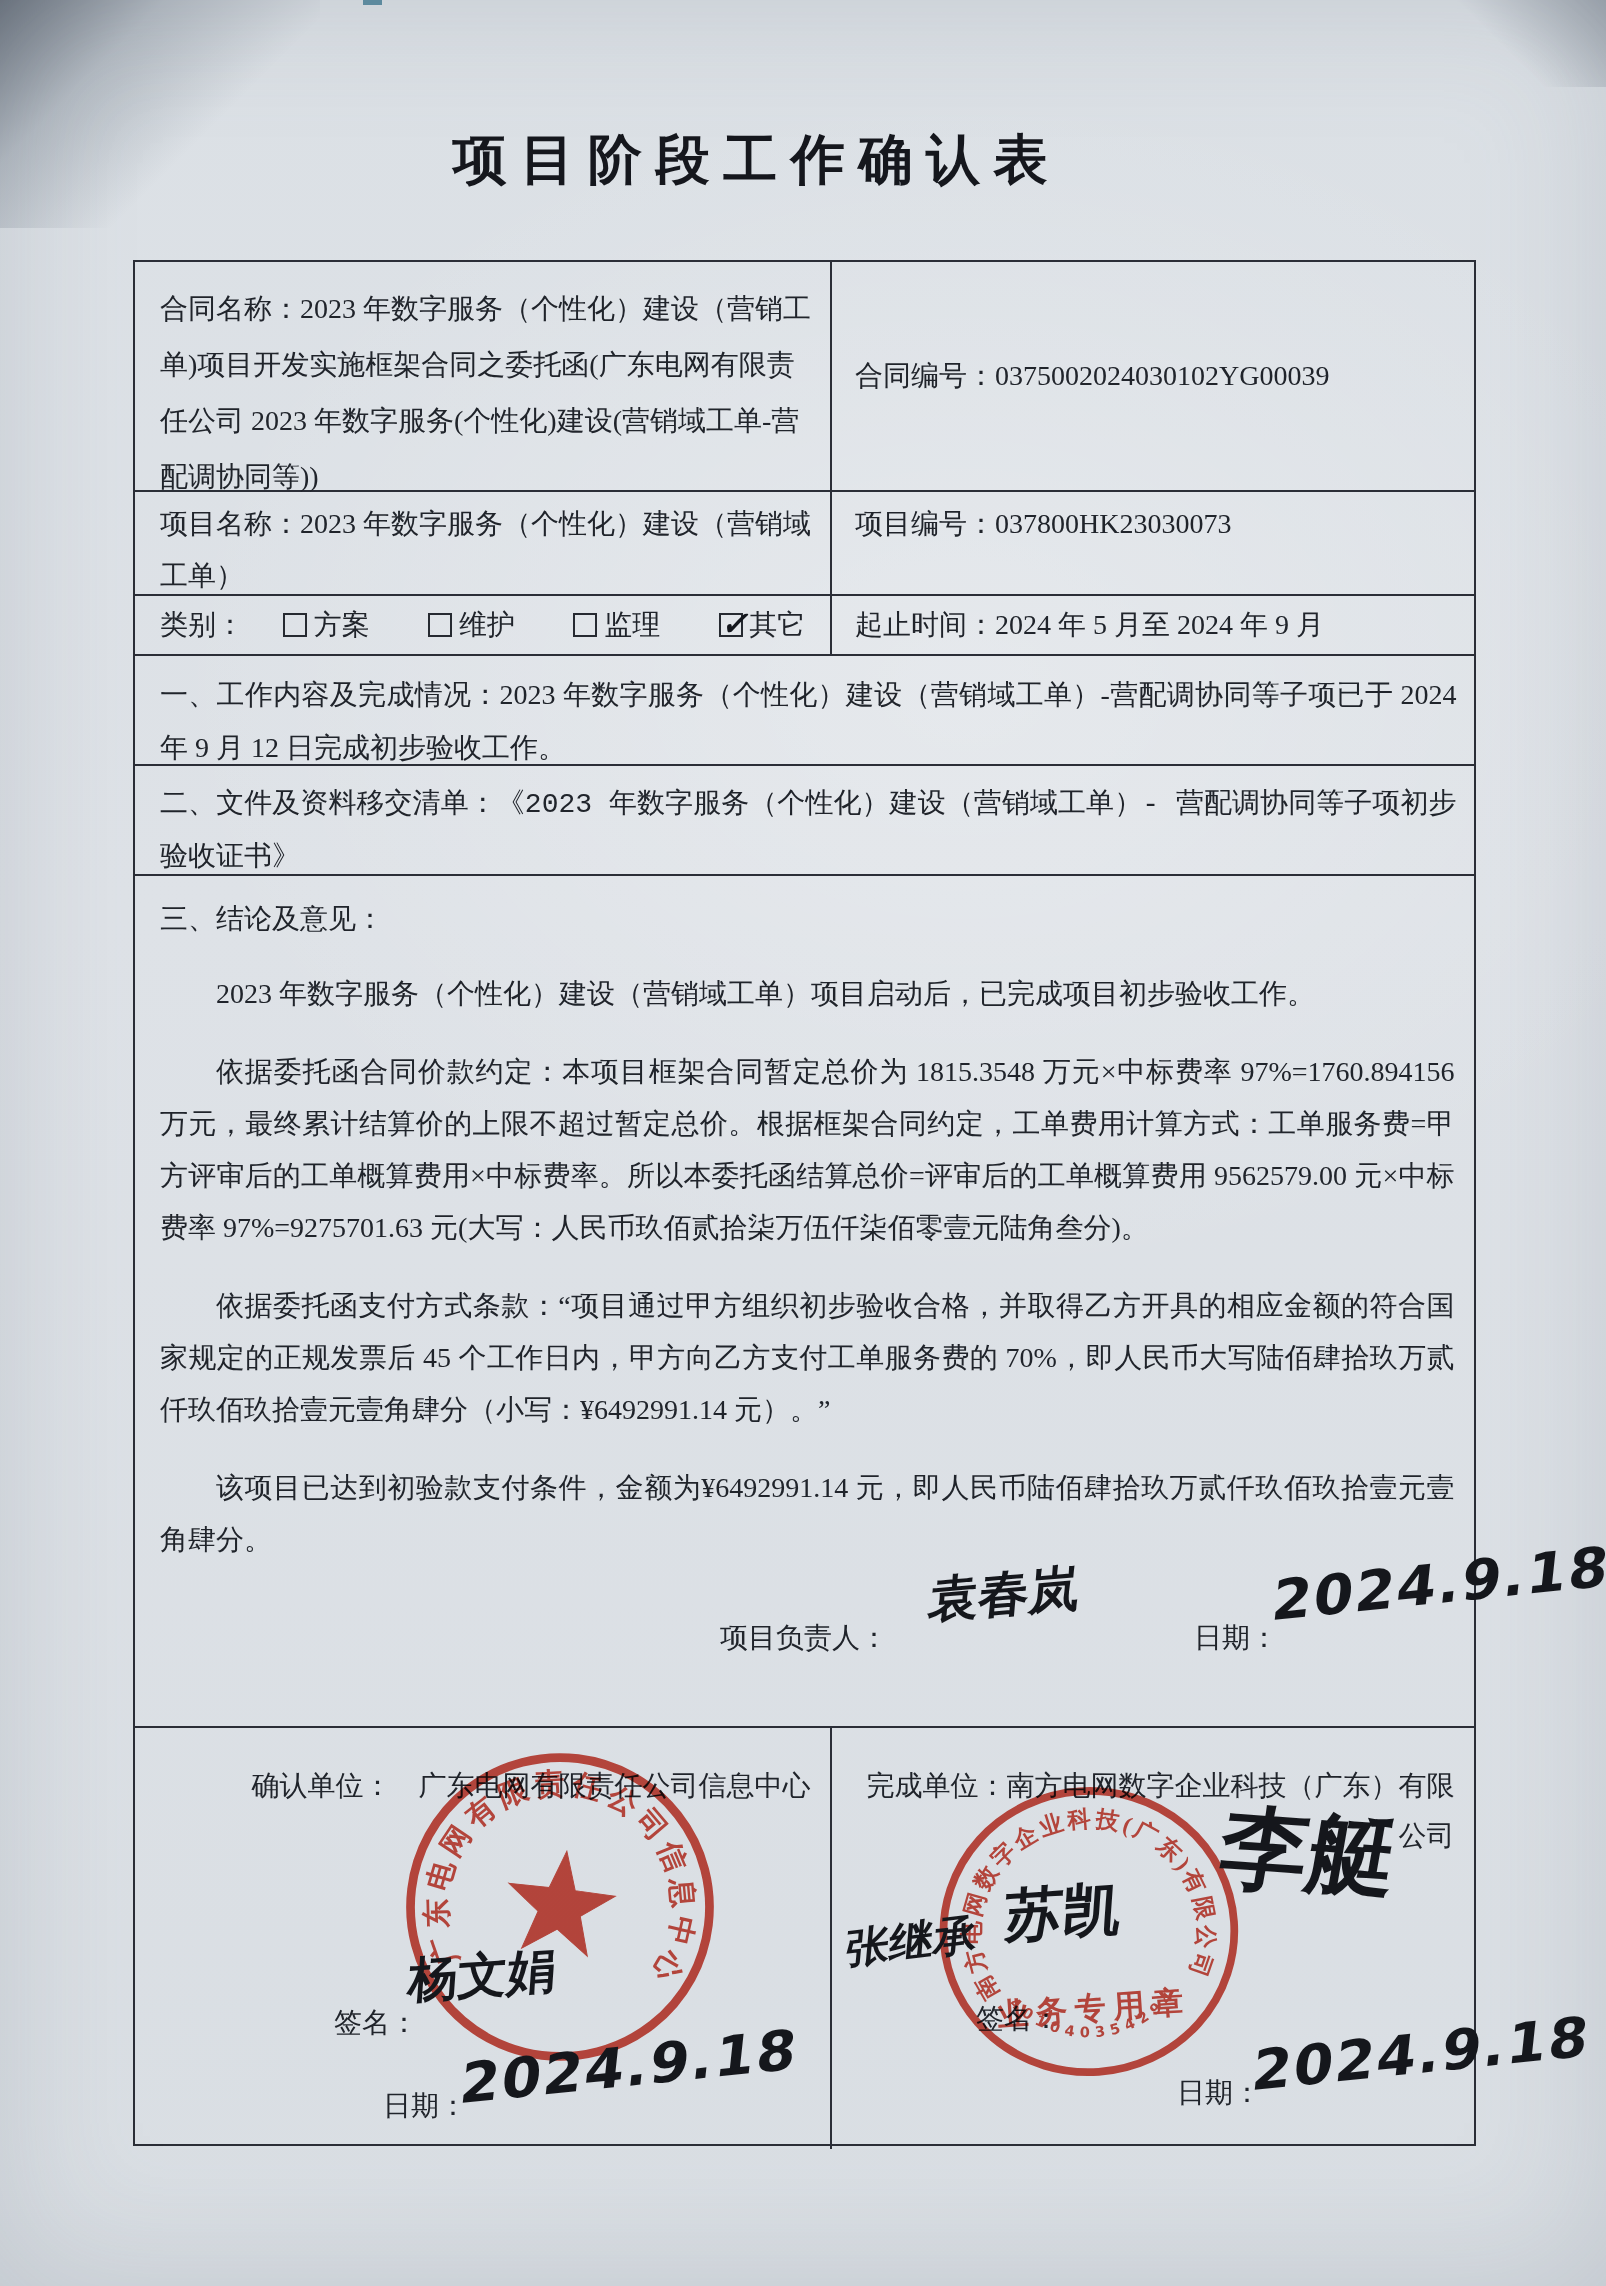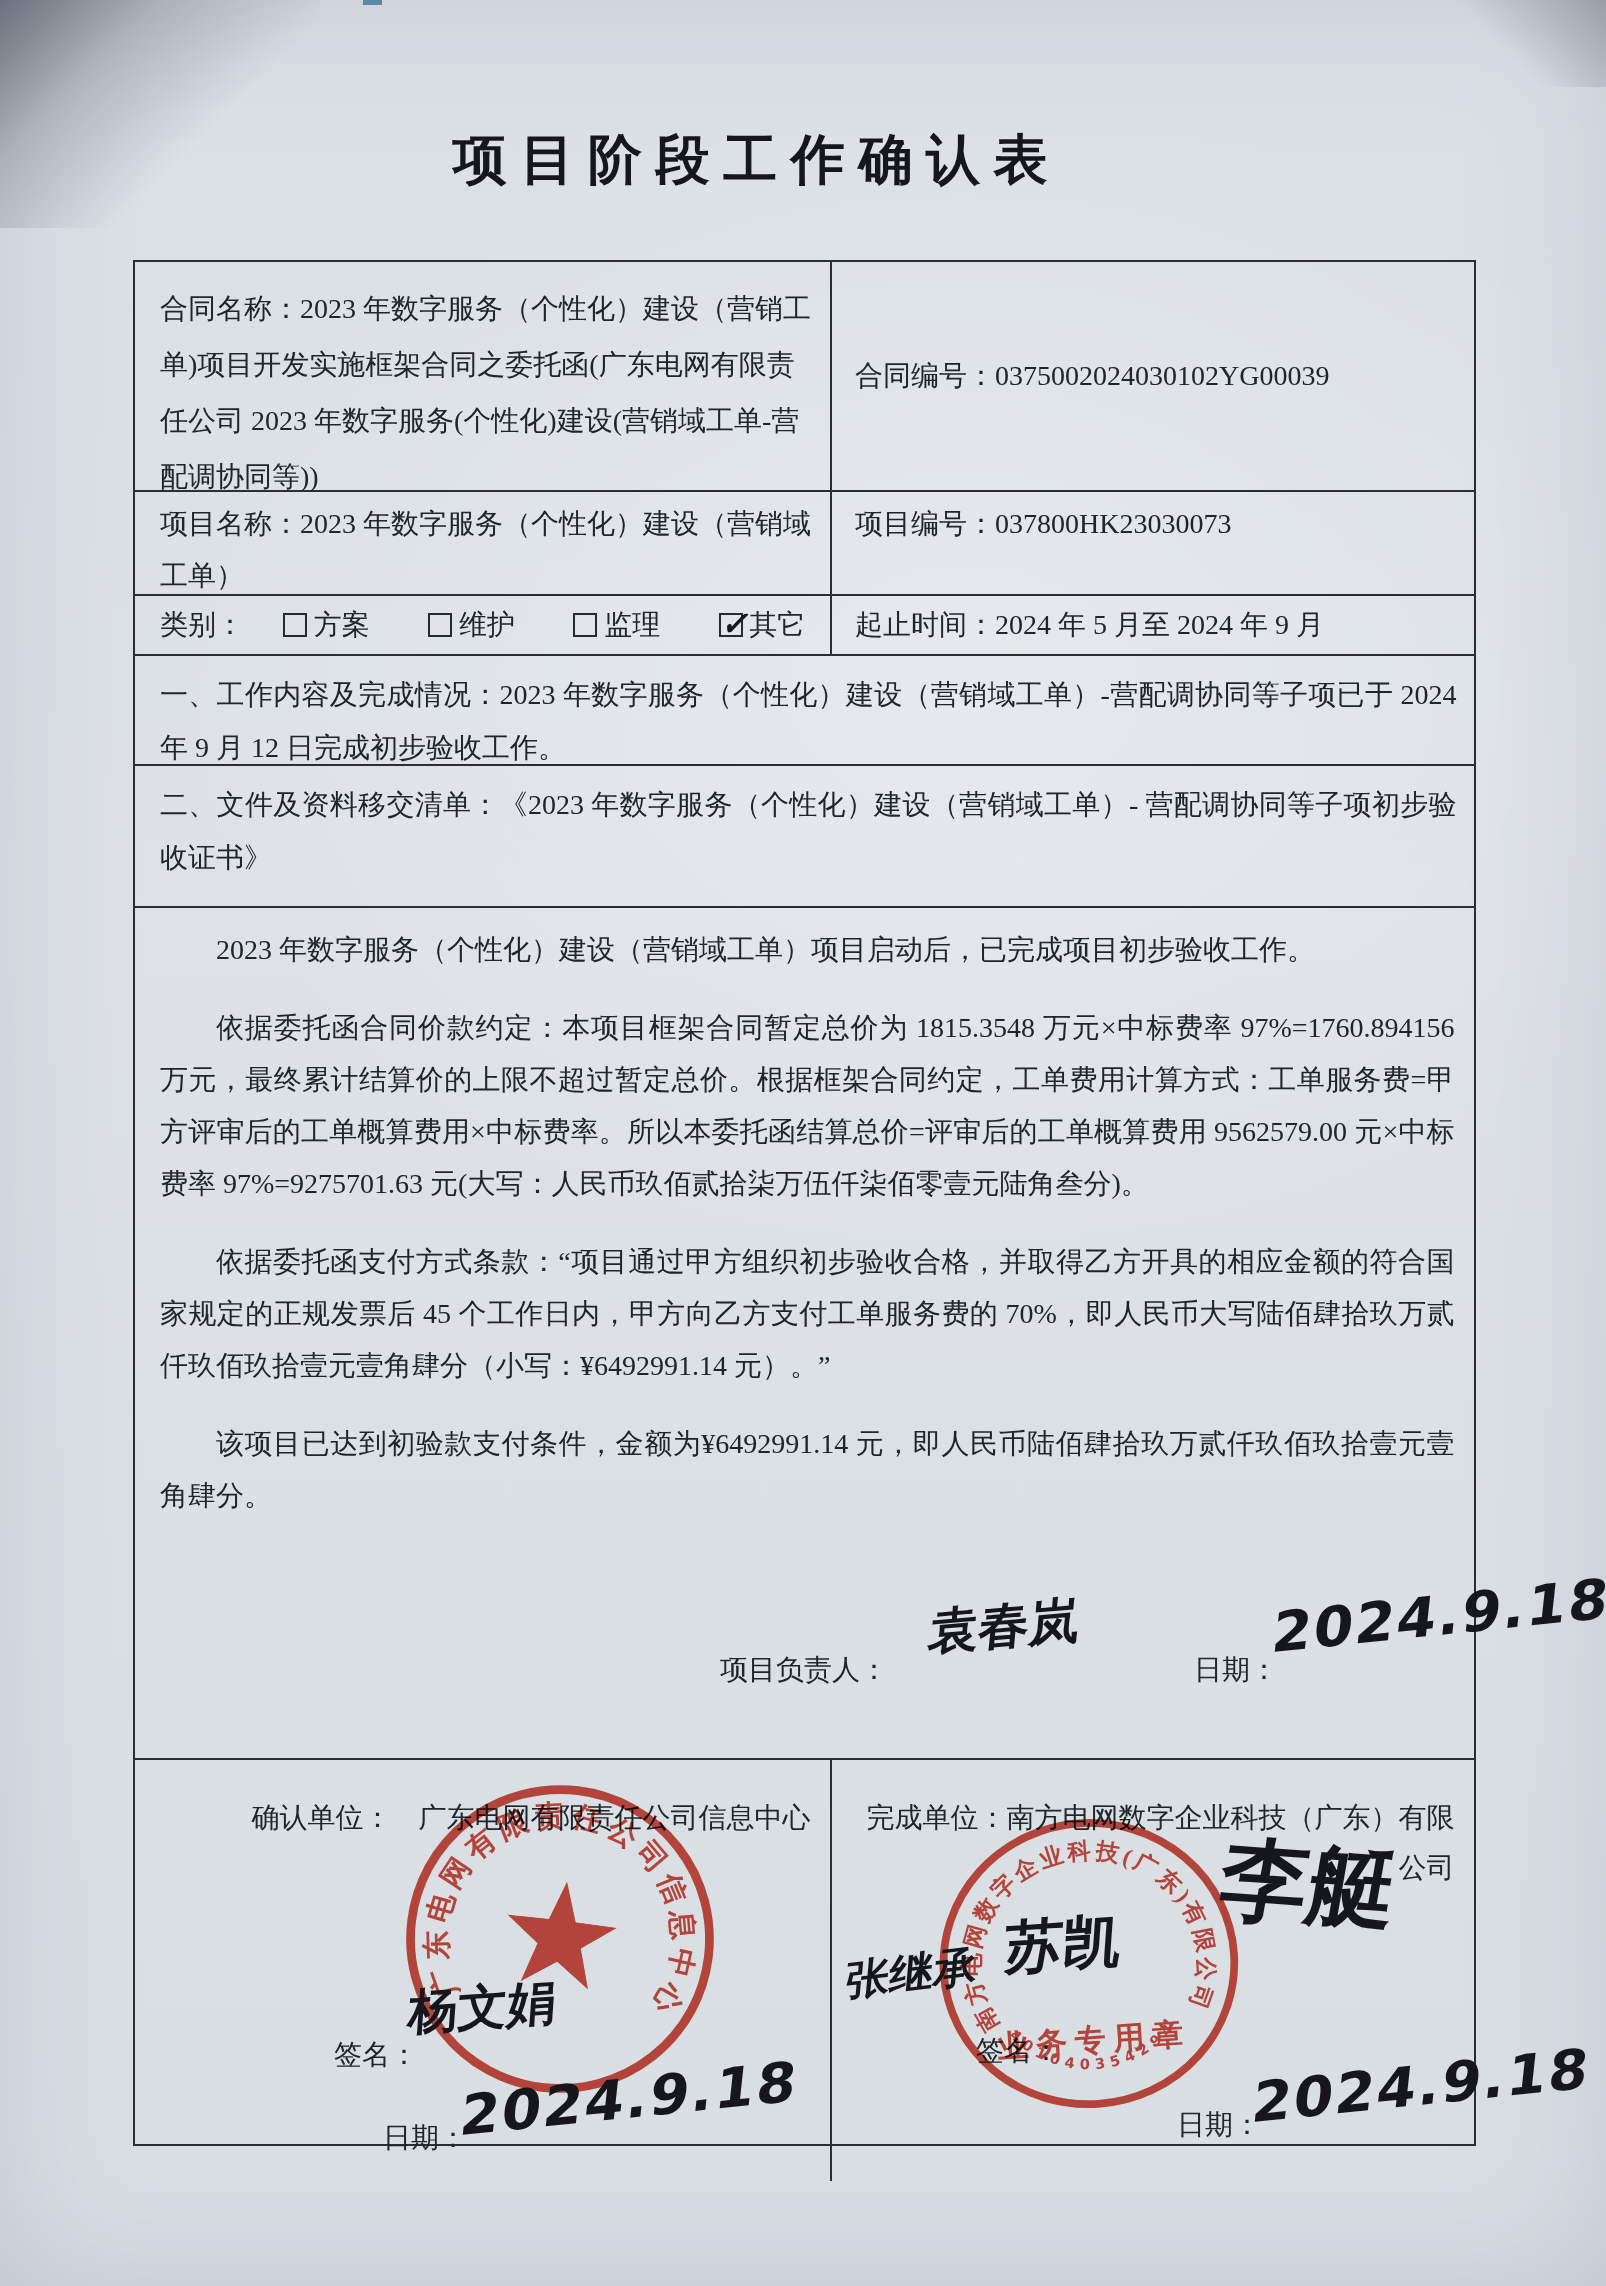--- a/index.html
+++ b/index.html
@@ -30,21 +30,21 @@
   .r1{height:230px;}
   .r1 .left{width:697px;line-height:56px;padding-top:19.4px;}
   .r1 .right{flex:1;display:flex;align-items:center;padding-left:23px;}
   .r2{height:104px;}
   .r2 .left{width:697px;padding-top:5.8px;line-height:52px;}
   .r2 .right{flex:1;padding-top:5.8px;padding-left:23px;line-height:52px;}
   .r3{height:60px;}
   .r3 .left{width:697px;display:flex;align-items:center;padding-left:25px;}
   .r3 .right{flex:1;display:flex;align-items:center;padding-left:23px;}
   .r4{height:110px;}
-  .r5{height:142px;}
+  .r5{height:110px;font-family:Liberation Mono, monospace;}
   .r4 .full,.r5 .full{width:100%;padding:11.6px 17.5px 0 25px;line-height:53px;text-align:justify;}
   .r6{height:852px;}
   .r6 .full{width:100%;padding:15.5px 19.4px 0 25px;}
   .r6 .heading{line-height:53px;margin-bottom:23px;}
   .r6 p{margin:0 0 26px 0;text-indent:56px;line-height:52px;text-align:justify;}
   .r7{height:421px;}
   .r7 .left{width:697px;}
   .r7 .right{flex:1;}
   .unit-line{padding:33px 19.4px 0 25px;line-height:50px;}
   .unit-line .lbl{margin-right:27px;}
@@ -137,20 +137,21 @@
     </div>
 
     <div class="row r5">
       <div class="cell full">
         <span>二、文件及资料移交清单：《2023 年数字服务（个性化）建设（营销域工单）- 营配调协同等子项初步验收证书》</span>
       </div>
     </div>
 
     <div class="row r6">
       <div class="cell full">
+        <div class="heading">三、结论及意见：</div>
         <p>2023 年数字服务（个性化）建设（营销域工单）项目启动后，已完成项目初步验收工作。</p>
         <p>依据委托函合同价款约定：本项目框架合同暂定总价为 1815.3548 万元×中标费率 97%=1760.894156 万元，最终累计结算价的上限不超过暂定总价。根据框架合同约定，工单费用计算方式：工单服务费=甲方评审后的工单概算费用×中标费率。所以本委托函结算总价=评审后的工单概算费用 9562579.00 元×中标费率 97%=9275701.63 元(大写：人民币玖佰贰拾柒万伍仟柒佰零壹元陆角叁分)。</p>
         <p>依据委托函支付方式条款：“项目通过甲方组织初步验收合格，并取得乙方开具的相应金额的符合国家规定的正规发票后 45 个工作日内，甲方向乙方支付工单服务费的 70%，即人民币大写陆佰肆拾玖万贰仟玖佰玖拾壹元壹角肆分（小写：¥6492991.14 元）。”</p>
         <p>该项目已达到初验款支付条件，金额为¥6492991.14 元，即人民币陆佰肆拾玖万贰仟玖佰玖拾壹元壹角肆分。</p>
       </div>
       <div class="pm-line">
         <span class="lbl">项目负责人：</span>
         <span class="sig hand hand-pm">袁春岚</span>
         <span class="dlbl">日期：</span>
         <span class="dval hand hand-date">2024.9.18</span>

